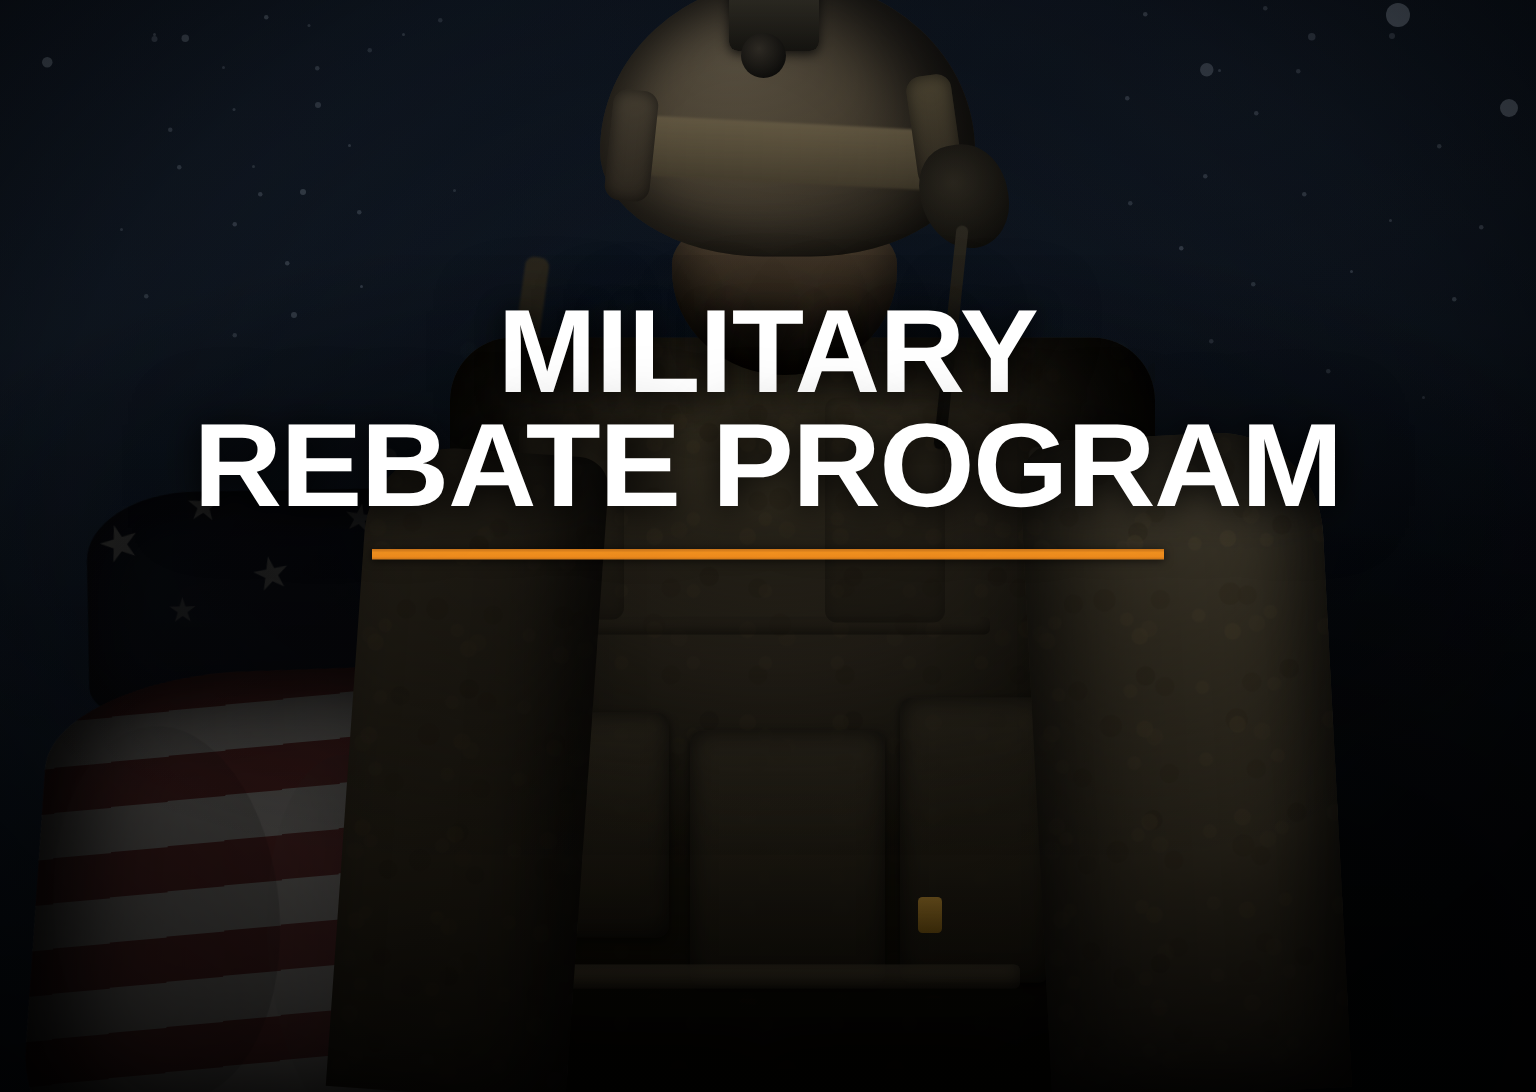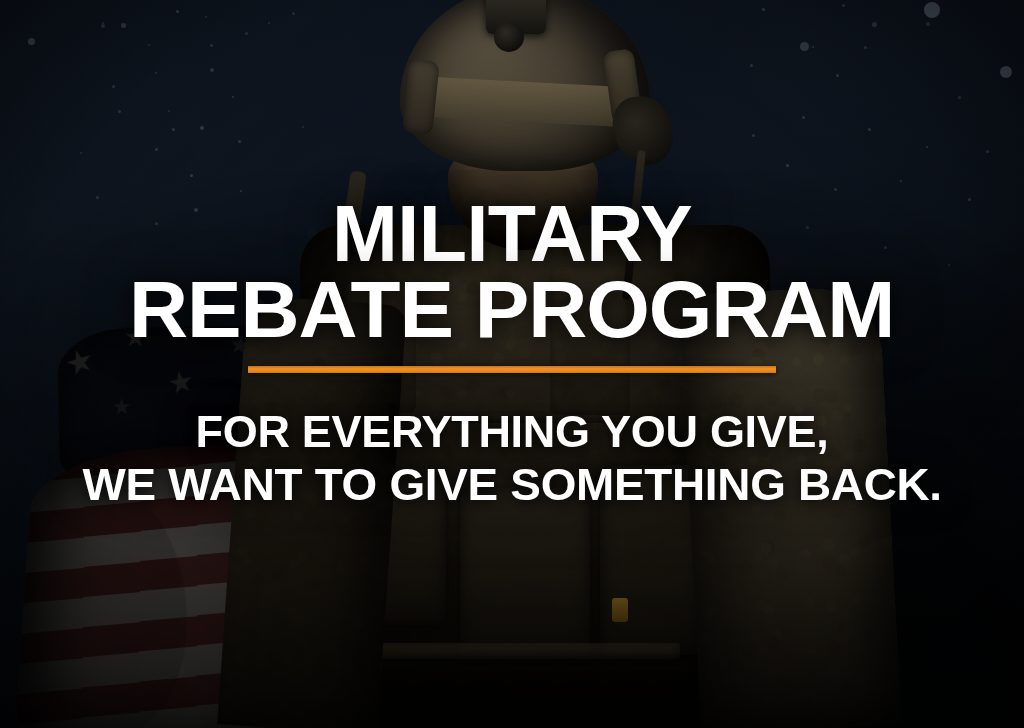--- a/index.html
+++ b/index.html
@@ -486,19 +486,15 @@
 
   <div class="content">
 
     <h1 class="headline">
       <span class="l1">MILITARY</span>
       <span class="l2">REBATE PROGRAM</span>
     </h1>
 
     <div class="divider"></div>
 
-    <h2 class="subhead">
-      <span class="s1">FOR EVERYTHING YOU GIVE,</span>
-      <span class="s2">WE WANT TO GIVE SOMETHING BACK.</span>
-    </h2>
 
   </div>
 </div>
 
 </body></html>

